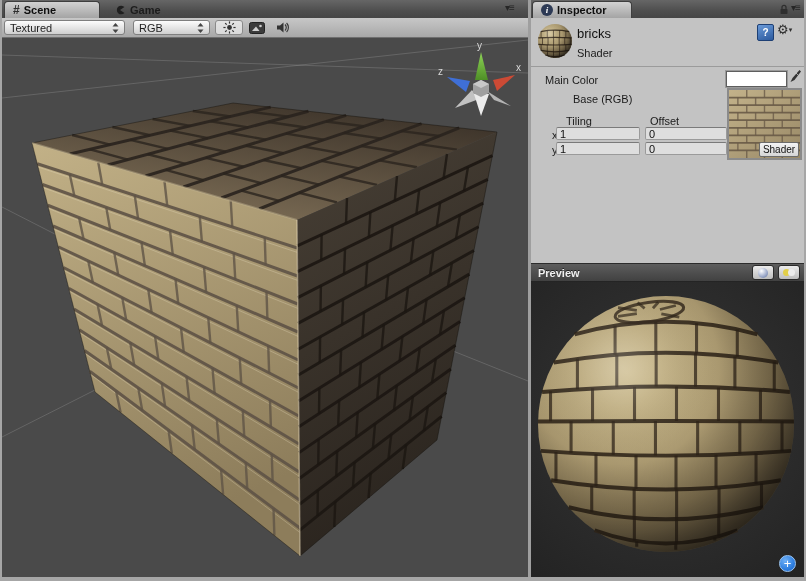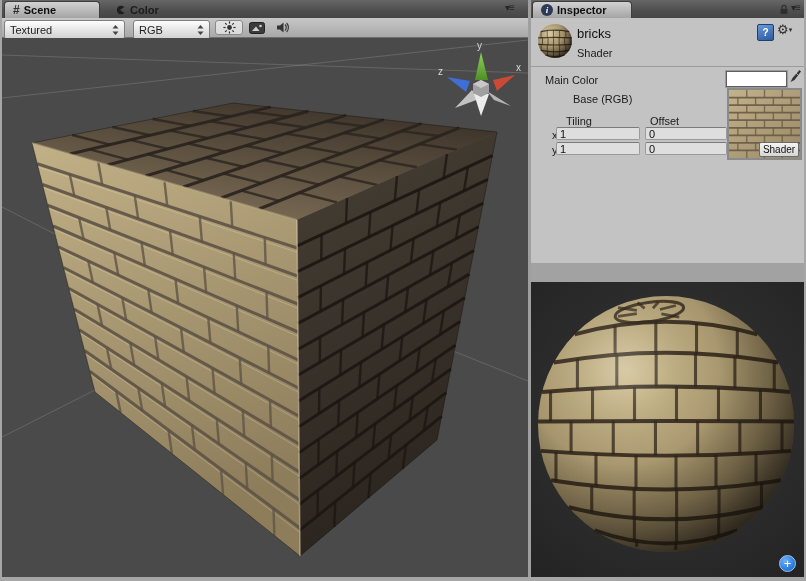--- a/index.html
+++ b/index.html
@@ -19,21 +19,21 @@
   .tab.active{background:linear-gradient(180deg,#d2d2d2,#a4a4a4);border:1px solid #3e3e3e;border-bottom:none;
               border-radius:4px 4px 0 0;font-weight:bold;color:#0f0f0f;}
   .tab.inactive{color:#1c1c1c;font-weight:bold;}
   .hash-icon{font-size:12px;font-weight:bold;color:#2e2e2e;line-height:10px;}
   .panel-menu{position:absolute;top:2px;font-size:10px;color:#262626;letter-spacing:-1px;cursor:default;}
   
   .toolbar{position:absolute;left:0;top:18px;width:526px;height:20px;
            background:linear-gradient(180deg,#c7c7c7,#a8a8a8);border-bottom:1px solid #6f6f6f;box-sizing:border-box;}
   .dd{position:absolute;top:2px;height:15px;border:1px solid #7f7f7f;border-radius:3px;
       background:linear-gradient(180deg,#fdfdfd,#cfcfcf);display:flex;align-items:center;
-      font-size:11px;color:#1e1e1e;padding:9px 5px;box-sizing:border-box;}
+      font-size:11px;color:#1e1e1e;padding:4px 5px;box-sizing:border-box;}
   .dd .lbl{flex:1;}
   .tbtn{position:absolute;top:2px;height:15px;border-radius:3px;display:flex;align-items:center;justify-content:center;}
   .tbtn.pressed{background:rgba(255,255,255,0.55);border:1px solid #8a8a8a;box-sizing:border-box;}
   .search{position:absolute;left:298px;top:3px;width:222px;height:14px;border:1px solid #868686;border-radius:8px;
           background:linear-gradient(180deg,#f2f2f2,#dedede);display:flex;align-items:center;
           font-size:10px;color:#6f6f6f;padding:0 6px;box-sizing:border-box;gap:3px;}
   
   .viewport{position:absolute;left:0;top:38px;width:526px;height:539px;background:#4a4a4a;}
   
   .inspector{position:absolute;left:531px;top:0;width:273px;height:577px;}
@@ -84,21 +84,21 @@
   <div class="abs" style="left:2px;top:0;width:526px;height:577px;">
     <div class="tabstrip" style="left:0;width:526px;">
       <div class="tab active" style="left:2px;width:96px;">
         <span class="hash-icon">#</span>
         <span>Scene</span>
       </div>
       <div class="tab inactive" style="left:104px;width:70px;">
         <svg width="12" height="12" viewBox="0 0 14 14">
           <path d="M12.2 3.6 A5.1 5.1 0 1 0 12.2 10.4 L7 7 Z" fill="#1f1f1f"></path>
         </svg>
-        <span>Color</span>
+        <span>Game</span>
       </div>
       <div class="panel-menu" style="left:503px;">▾≡</div>
     </div>
 
     <div class="toolbar">
       <div class="dd" style="left:2px;width:121px;">
         <span class="lbl">Textured</span>
         <svg width="7" height="10" viewBox="0 0 7 10">
           <path d="M3.5 0 L6.5 3.5 H0.5 Z" fill="#444"></path>
             <path d="M3.5 10 L0.5 6.5 H6.5 Z" fill="#444"></path>
@@ -265,20 +265,30 @@
 
       <div class="lbl-st" style="left:13px;top:111px;">x</div>
       <input class="field" style="left: 25px; top: 109px; width: 84px;" value="1">
       <input class="field" style="left: 114px; top: 109px; width: 82px;" value="0">
 
       <div class="lbl-st" style="left:13px;top:126px;">y</div>
       <input class="field" style="left: 25px; top: 124px; width: 84px;" value="1">
       <input class="field" style="left: 114px; top: 124px; width: 82px;" value="0">
     </div>
 
+    <div class="pv-header">
+      <span class="pv-title">Preview</span>
+      <div class="pv-btn">
+        <span class="ball-ico"></span>
+      </div>
+      <div class="pv-btn">
+        <span class="dot" style="background:#e2cf49;margin-right:-3px;"></span>
+        <span class="dot" style="background:#ececec;"></span>
+      </div>
+    </div>
     <div class="pv-body">
       <svg width="273" height="295" viewBox="0 0 273 295" id="pv-svg">
           <defs>
             <radialGradient id="sphG" cx="0.35" cy="0.3" r="0.85">
               <stop offset="0" stop-color="#cdbc8e"></stop>
               <stop offset="0.35" stop-color="#b2a177"></stop>
               <stop offset="0.65" stop-color="#8d7c58"></stop>
               <stop offset="0.9" stop-color="#564a36"></stop>
               <stop offset="1" stop-color="#3a3226"></stop>
             </radialGradient>

